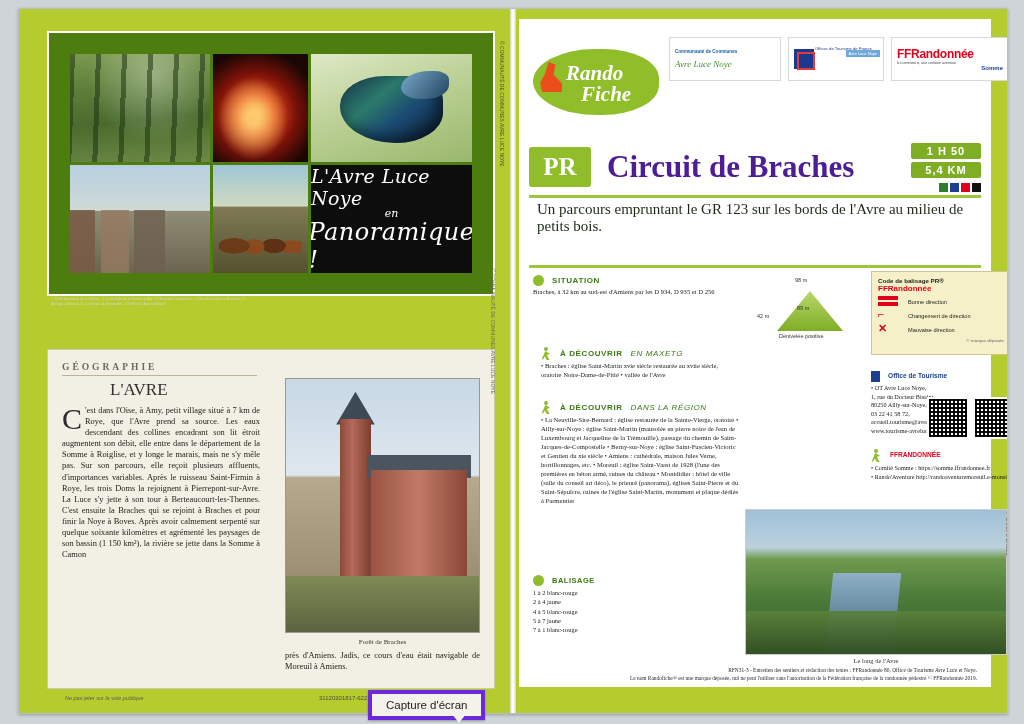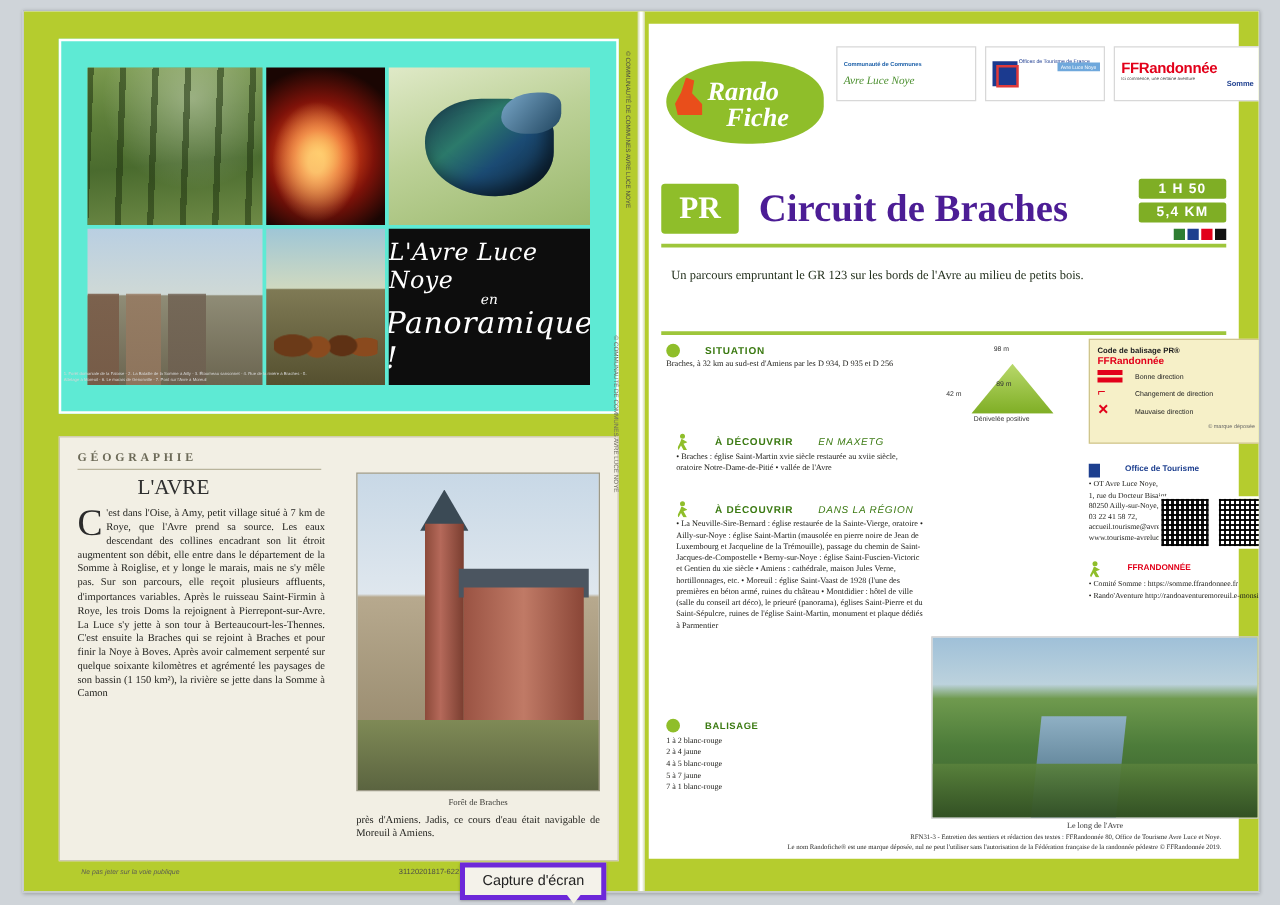--- a/index.html
+++ b/index.html
@@ -28,22 +28,22 @@
     margin-left:-3px;
     background:linear-gradient(to right,#cfd8a0,#ffffff 40%,#ffffff 60%,#cfd8a0);
     z-index:6;
   }
 
   
   .left-page {
     position:absolute; left:0; top:0; width:50%; height:100%;
   }
   .photo-block {
-    position:absolute; left:28px; top:22px; width:448px; height:300px;
-    background:#5eead4; border:2px solid #fff;
+    position:absolute; left:28px; top:22px; width:448px; height:265px;
+    background:#4d7c0f; border:2px solid #fff;
     display:grid;
     grid-template-columns: 1.06fr 0.72fr 1.22fr;
     grid-template-rows: 1fr 1fr;
     gap:3px; padding:21px;
   }
   .ph { position:relative; overflow:hidden; }
 
   .ph-forest { background:
       linear-gradient(175deg,#7b9a4f 0%,#5e7f3a 30%,#4a6b2e 60%,#6e8a46 100%);
   }
@@ -256,26 +256,26 @@
     background:#7fae25; color:#fff; font-size:11px; font-weight:bold;
     padding:2px 8px; letter-spacing:1px; border-radius:2px; min-width:70px; text-align:center;
   }
   .chips { display:flex; gap:2px; margin-top:2px;}
   .chip { width:9px; height:9px; }
 
   .hr-green { position:absolute; left:10px; right:10px; top:176px; height:3px; background:#9ec63b; }
   .hr-green2 { position:absolute; left:10px; right:10px; top:246px; height:3px; background:#9ec63b; }
 
   .intro {
-    position:absolute; left:18px; top:196px; right:18px;
-    font-family:"Liberation Serif", serif; font-size:10px; color:#1d2a16;
+    position:absolute; left:18px; top:182px; right:18px;
+    font-family:"Liberation Serif", serif; font-size:15px; color:#1d2a16;
   }
 
   .sec { position:absolute; }
-  .sec-head { display:flex; align-items:center; gap:20px; margin-bottom:2px;}
+  .sec-head { display:flex; align-items:center; gap:8px; margin-bottom:2px;}
   .sec-dot { width:11px; height:11px; border-radius:50%; background:#8fbe2a; flex:0 0 auto;}
   .sec-t { font-size:8px; font-weight:bold; color:#3b7a12; letter-spacing:.6px;}
   .sec-b { font-family:"Liberation Serif", serif; font-size:6.6px; line-height:1.36; color:#1c1c18; }
 
   .col-left { left:14px; top:256px; width:206px; }
   .walker {
     width:11px; height:13px; position:relative; flex:0 0 auto;
   }
   .walker::before{
     content:""; position:absolute; left:3px; top:0; width:4px; height:4px;

